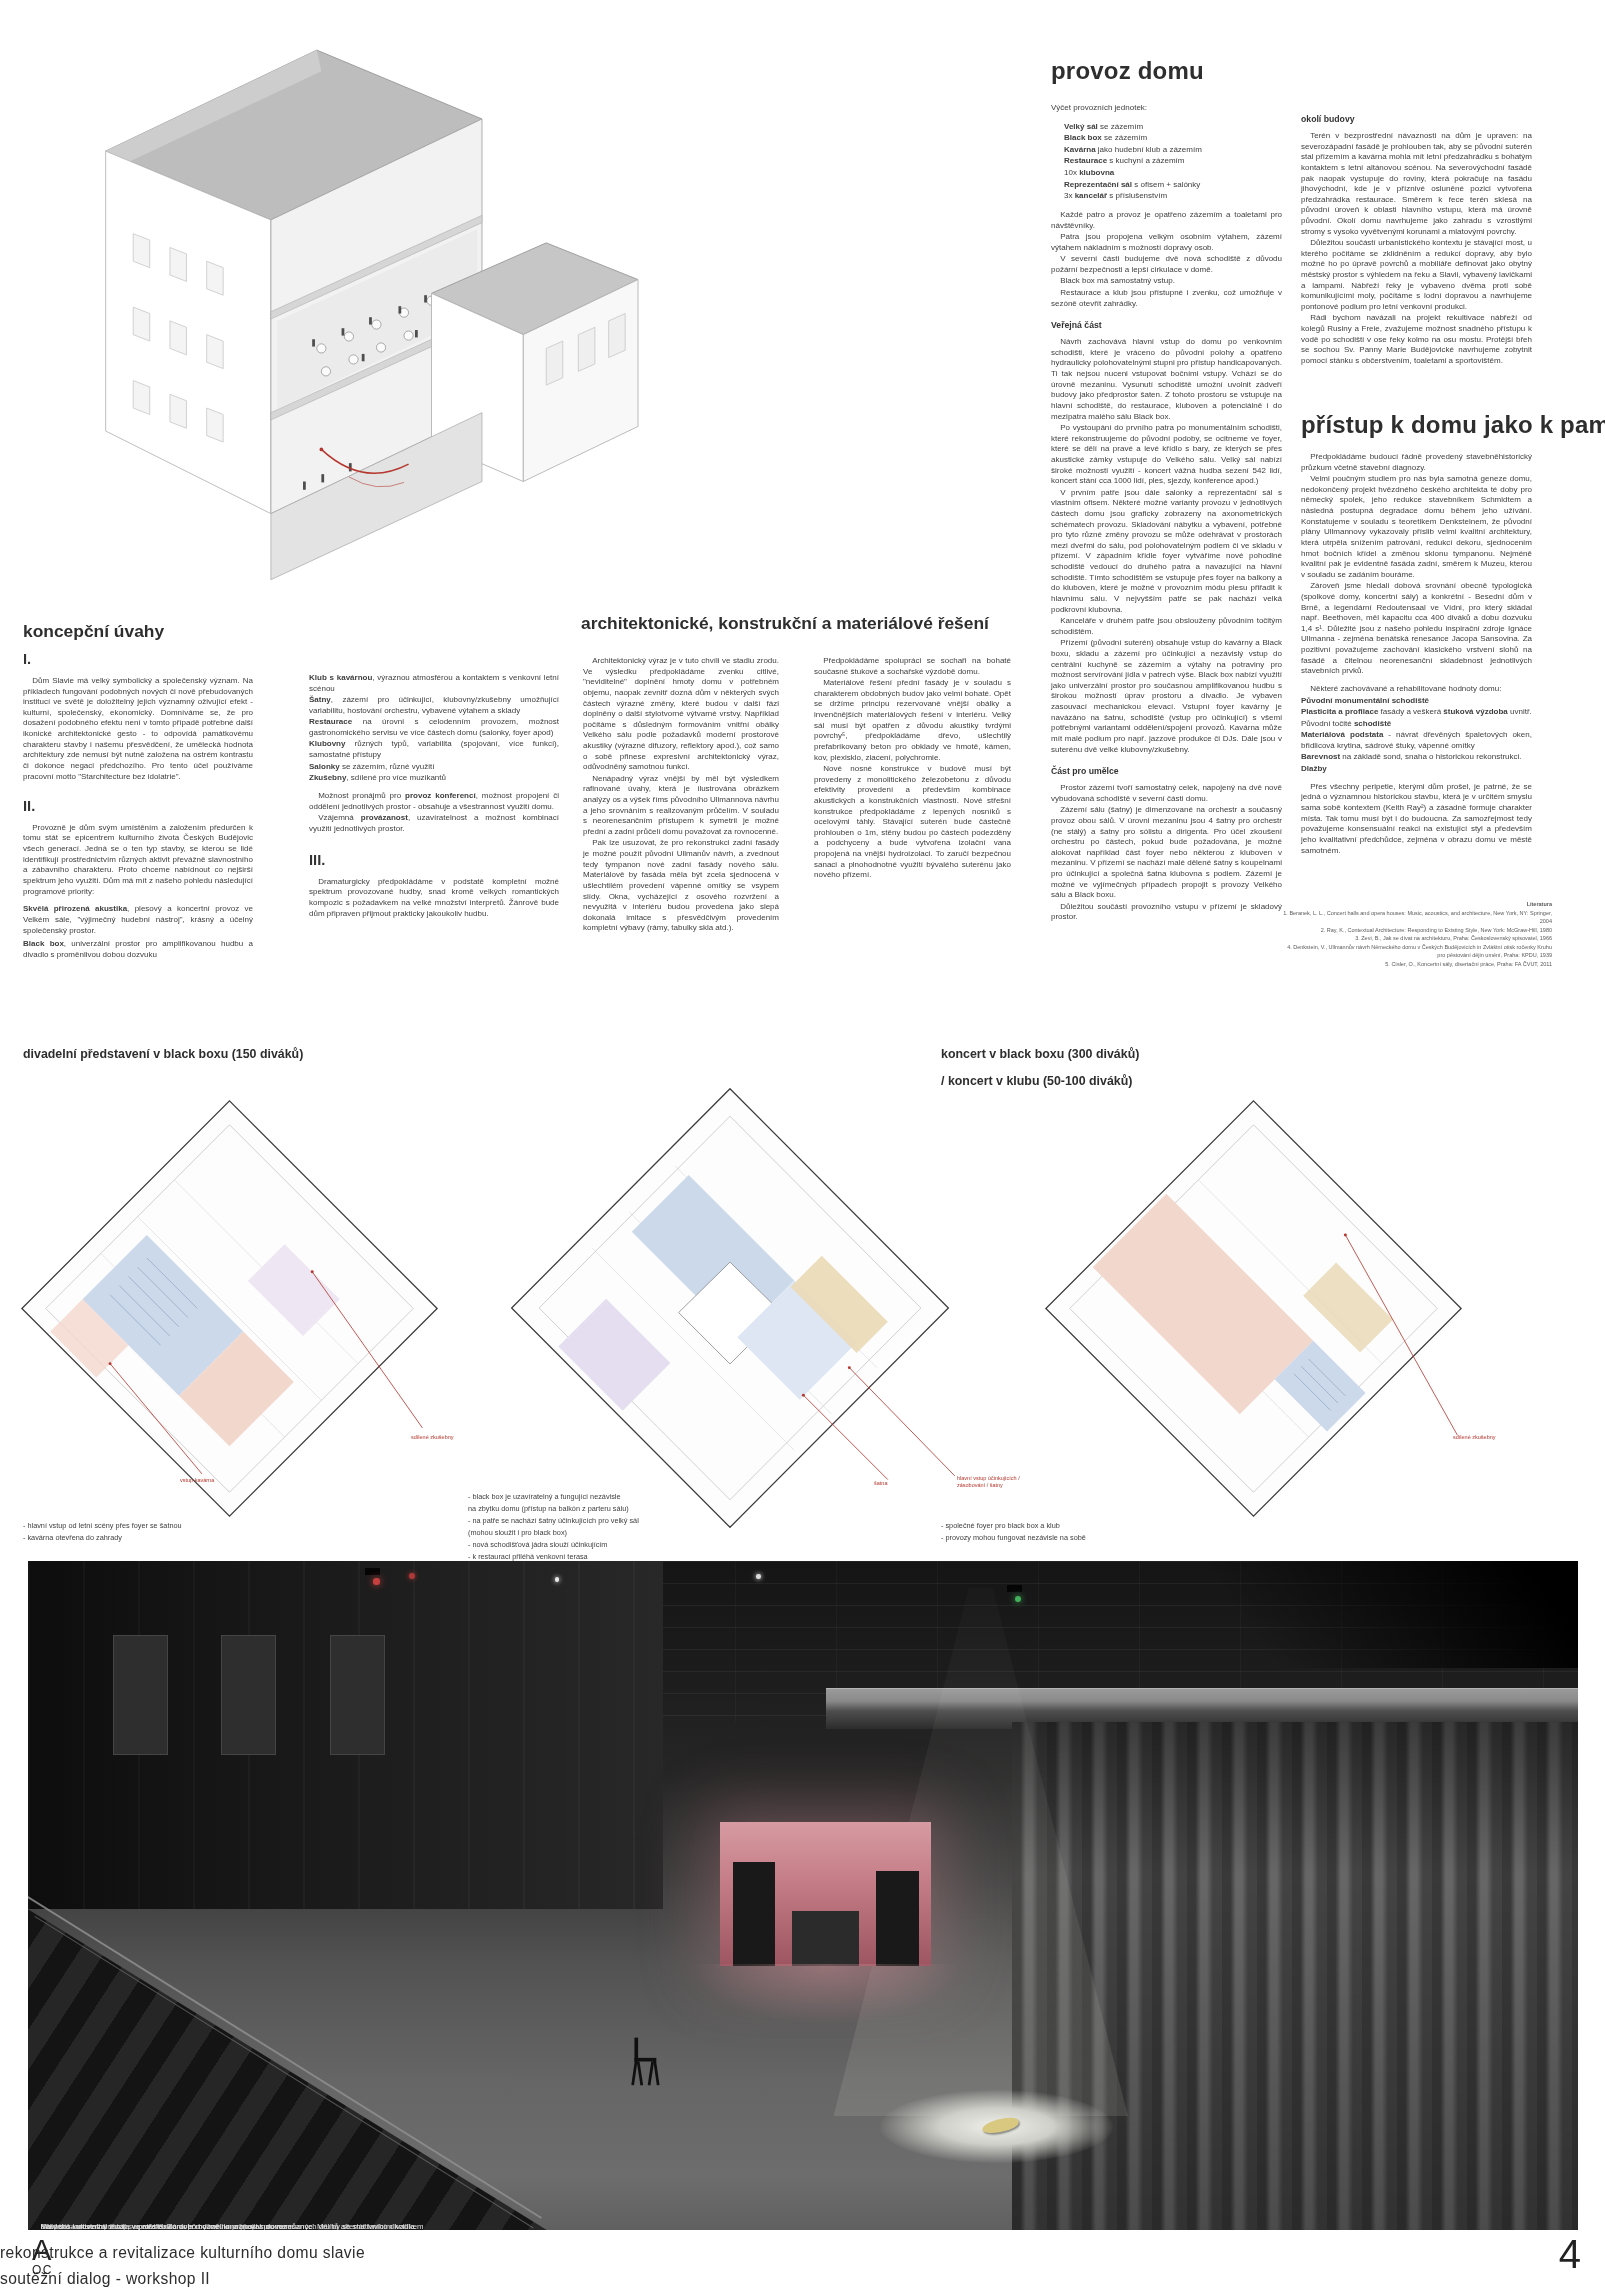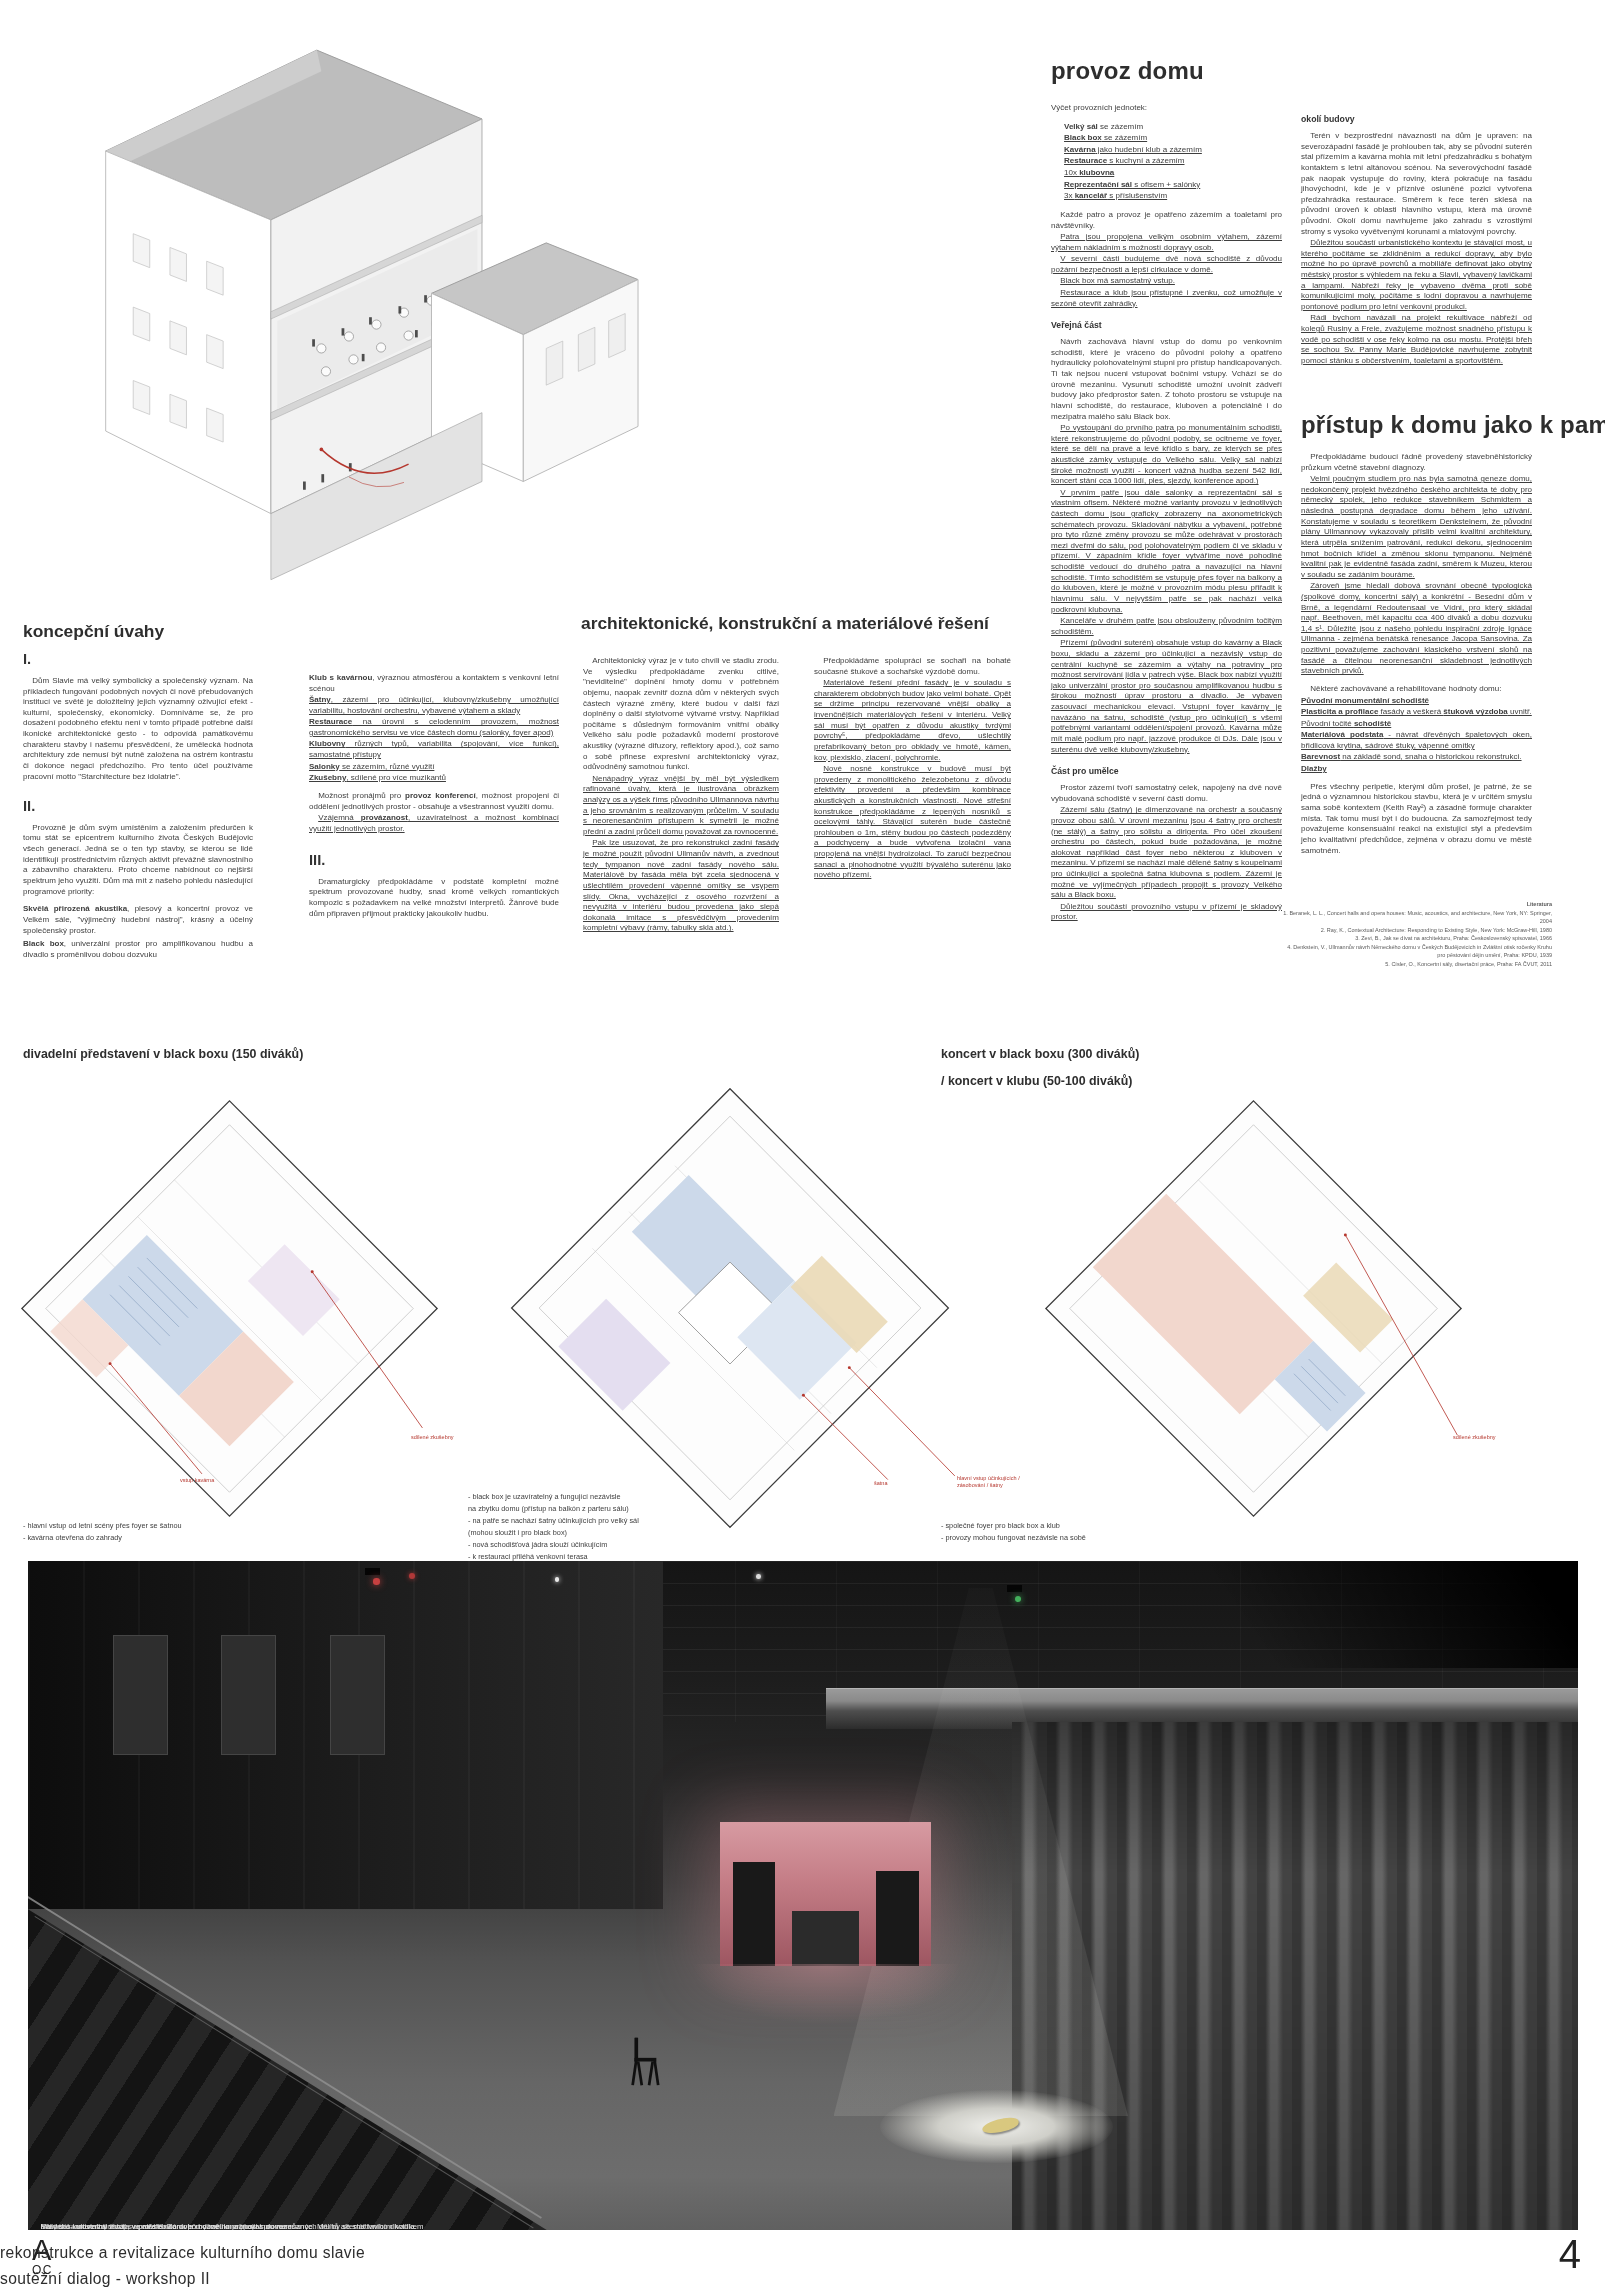--- a/index.html
+++ b/index.html
@@ -7,21 +7,21 @@
   .page{position:relative;width:1605px;height:2296px;background:#ffffff;overflow:hidden;
         font-family:"Liberation Sans",sans-serif;color:var(--ink);}
   .abs{position:absolute;}
   h2.big{font-size:24px;font-weight:600;letter-spacing:0.2px;margin:0;color:#2e2e2e;}
   h2.mid{font-size:17.4px;font-weight:600;margin:0;color:#2e2e2e;}
   h3.sub{font-size:8.7px;font-weight:700;margin:11px 0 5.5px;color:#333;}
   h3.num{font-size:14.7px;font-weight:700;margin:0 0 6.4px;color:#333;}
   .body{font-size:8px;line-height:1.33;text-align:justify;}
   .body p{margin:0;}
   .body p.ind{text-indent:9.2px;}
-  .body p + p{margin-top:0.9px;text-decoration:underline;}
+  .body p + p{margin-top:0.9px;}
   .units{margin:8.3px 0 8.3px 13px;}
   .units p{text-align:left;}
   b{font-weight:700;}
   .gap{height:7.3px;}
   .lit{font-size:5.5px;line-height:1.55;text-align:right;color:#5a5a5a;}
   .lit p{margin:0;}
   .plan-title{font-size:12.4px;font-weight:600;color:#2e2e2e;}
   .cap{font-size:7.3px;line-height:12px;color:#3e3e3e;}
   .cap p{margin:0;}
   .rlabel{font-size:5.5px;line-height:1.35;color:var(--red);}

